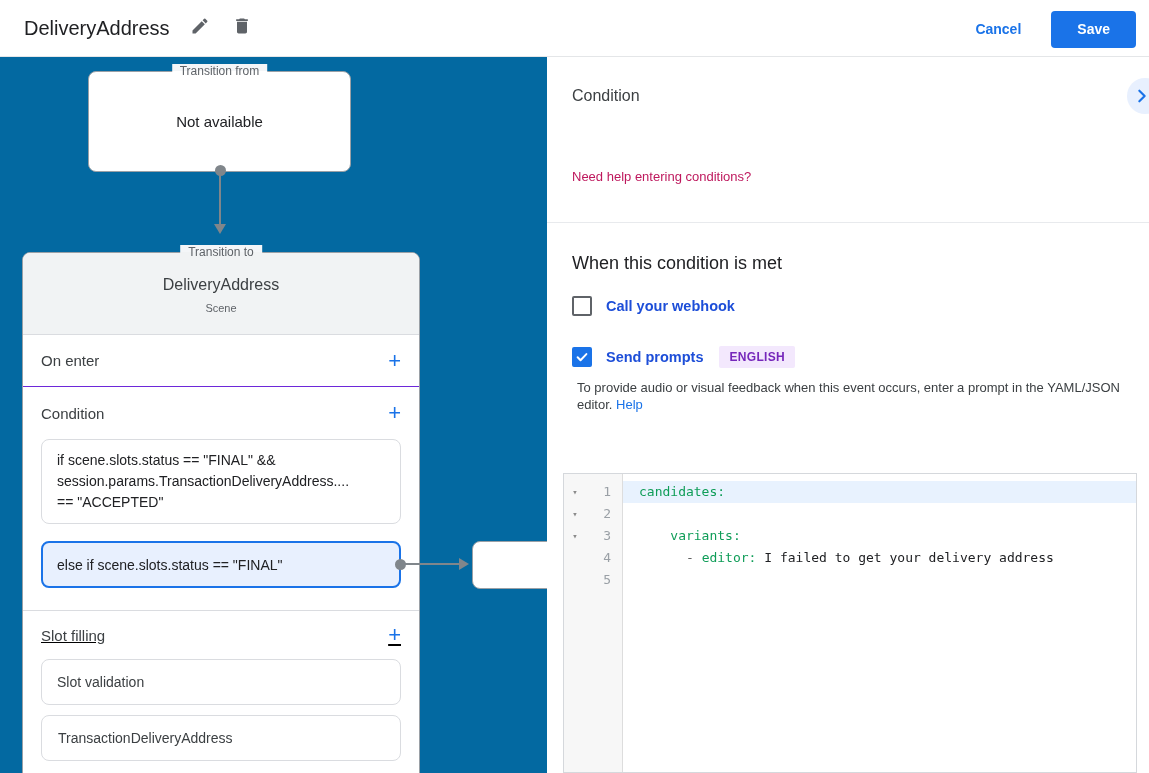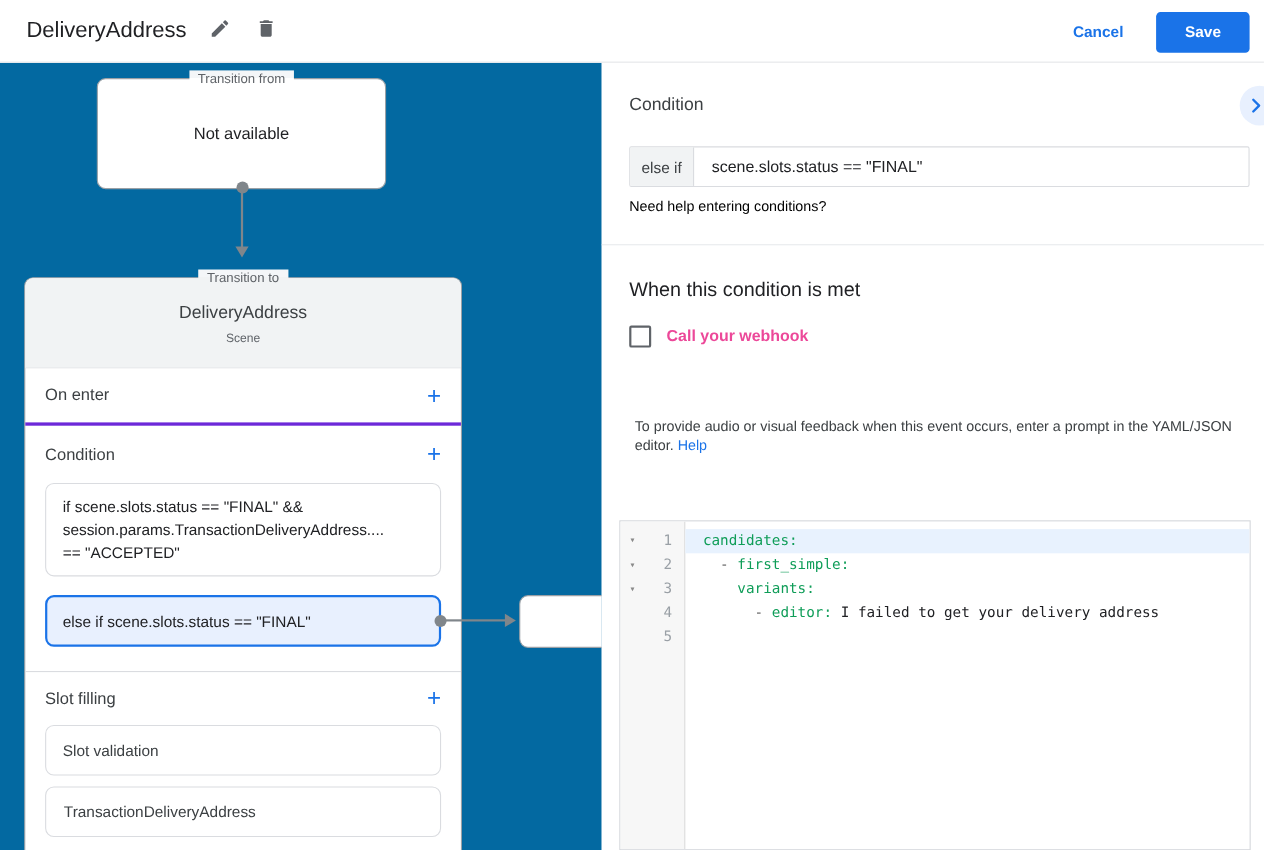--- a/index.html
+++ b/index.html
@@ -41,58 +41,58 @@
   .stub-box { position:absolute; left:472px; top:484px; width:92px; height:48px;
     background:#fff; border:1px solid #9aa0a6; border-radius:8px; }
 
   .to-card { left:22px; top:195px; width:398px; height:640px; padding:0; }
   .to-header { height:82px; background:#f1f3f4; border-bottom:1px solid #dadce0;
     border-radius:7px 7px 0 0; text-align:center; padding-top:23px; }
   .to-title { font-size:16px; color:#3c4043; }
   .to-sub { font-size:11px; color:#5f6368; margin-top:8px; }
   .sec-row { display:flex; align-items:center; justify-content:space-between;
     padding:0 18px; height:52px; }
-  .sec-row.bordered { border-bottom:3px solid #6d28d9; }
+  .sec-row.bordered { border-bottom:1px solid #6d28d9; }
   .sec-label { font-size:15px; color:#3c4043; }
   .plus-btn { color:#1a73e8; font-size:22px; font-weight:400; line-height:20px; cursor:pointer; }
   .cond-box1 { margin:0 18px; border:1px solid #dadce0; border-radius:8px;
     padding:10px 15px; font-size:14px; line-height:21px; color:#202124; }
   .cond-box2 { margin:17px 18px 0; height:47px; border:2px solid #1a73e8; background:#e8f0fe;
     border-radius:8px; display:flex; align-items:center; padding:0 14px; font-size:14px;
     color:#202124; cursor:pointer; }
   .sec-divider { border-top:1px solid #dadce0; margin-top:22px; }
   .slot-box { margin:0 18px; height:46px; border:1px solid #dadce0; border-radius:8px;
     display:flex; align-items:center; padding:0 15px; font-size:14px; color:#3c4043;
     background:#fff; cursor:pointer; }
   .slot-box + .slot-box { margin-top:10px;padding-left:16px; }
-  .slot-head { height:48px; }
+  .slot-head { height:48px;text-decoration:underline; }
 
   
   .right-panel { position:absolute; left:547px; top:57px; width:602px; height:716px; background:#fff; }
   .cond-title { position:absolute; left:25px; top:30px; font-size:16px; color:#3c4043; }
   .collapse-btn { position:absolute; right:-14px; top:21px; width:36px; height:36px;
     border-radius:50%; background:#e8f0fe; cursor:pointer; }
   .collapse-btn svg { position:absolute; left:7px; top:10px; }
   .cond-input { position:absolute; left:25px; top:76px; width:564px; height:37px;
     border:1px solid #dadce0; border-radius:2px; display:flex; align-items:stretch;
     background:#fff; cursor:text; }
   .cond-prefix { width:58px; background:#f1f3f4; border-right:1px solid #dadce0;
     display:flex; align-items:center; justify-content:center; font-size:14px; color:#3c4043; }
   .cond-value { display:flex; align-items:center; padding-left:16px; font-size:14.5px; color:#202124; }
-  .help-link { position:absolute; left:25px; top:123px; font-size:13px; color:#000000; cursor:pointer; }
+  .help-link { position:absolute; left:25px; top:112px; font-size:13px; color:#be185d; cursor:pointer; }
   .panel-divider { position:absolute; left:0; top:165px; width:602px; border-top:1px solid #e8eaed; }
   .when-title { position:absolute; left:25px; top:196px; font-size:18px; color:#202124; }
   .check-row { position:absolute; left:25px; display:flex; align-items:center; }
   .row-webhook { top:239px; }
   .row-prompts { top:289px; }
   .checkbox { width:20px; height:20px; border:2px solid #5f6368; border-radius:2px;
     background:#fff; cursor:pointer; flex:0 0 auto; }
   .checkbox.checked { border-color:#1a73e8; background:#1a73e8; display:flex;
     align-items:center; justify-content:center; }
-  .check-label { margin-left:14px; font-size:14.5px; font-weight:700; color:#ec4899; }
+  .check-label { margin-left:14px; font-size:14.5px; font-weight:700; color:#1d4ed8; }
   .lang-badge { margin-left:16px; background:#f3e8fd; color:#7627bb; font-size:12px;
     font-weight:700; padding:4px 10px; border-radius:2px; letter-spacing:0.3px; }
   .hint { position:absolute; left:30px; top:322px; width:575px; font-size:13px;
     line-height:17px; color:#3c4043; }
   .hint a { color:#1a73e8; text-decoration:none; cursor:pointer; }
   .tabs { position:absolute; left:25px; top:374px; display:flex; }
   .tab { width:119px; height:31px; display:flex; align-items:center; justify-content:center;
     font-size:14px; font-weight:700; cursor:pointer; }
   .tab.active { background:#e8f0fe; color:#1a73e8; }
   .tab.inactive { color:#5f6368; }
@@ -197,52 +197,56 @@
 <div class="right-panel">
 
   <div class="cond-title">Condition</div>
 
   <div class="collapse-btn">
     <svg width="16" height="16" viewBox="0 0 24 24">
         <path fill="none" stroke="#1a73e8" stroke-width="3.2" stroke-linecap="round" stroke-linejoin="round" d="M8 4l8 8-8 8"></path>
       </svg>
   </div>
 
-  <div class="cond-input">
-    <div class="cond-prefix">else if</div>
-    <div class="cond-value">scene.slots.status == "FINAL"</div>
-  </div>
 
   <div class="help-link">Need help entering conditions?</div>
 
   <div class="panel-divider"></div>
 
   <div class="when-title">When this condition is met</div>
 
   <div class="check-row row-webhook">
     <div class="checkbox"></div>
     <div class="check-label">Call your webhook</div>
   </div>
 
+  <div class="check-row row-prompts">
+    <div class="checkbox checked">
+      <svg width="14" height="14" viewBox="0 0 24 24">
+          <path fill="none" stroke="#ffffff" stroke-width="3.4" stroke-linecap="round" stroke-linejoin="round" d="M4.5 12.5l5 5L19.5 7"></path>
+        </svg>
+    </div>
+    <div class="check-label">Send prompts</div>
+    <div class="lang-badge">ENGLISH</div>
+  </div>
 
   <div class="hint"><span>To provide audio or visual feedback when this event occurs, enter a prompt in the YAML/JSON editor.</span> <a>Help</a></div>
 
 
   <div class="editor">
     <div class="editor-gutter-bg"></div>
     <div class="editor-lines" id="editor-lines">
         <div class="ed-line active">
           <div class="ed-fold">▾</div>
           <div class="ed-num">1</div>
           <div class="ed-code"><span class="c-key">candidates:</span></div>
         </div>
         <div class="ed-line">
           <div class="ed-fold">▾</div>
           <div class="ed-num">2</div>
-          <div class="ed-code"><span class="c-plain">  </span><span class="c-dash">- </span><span class="c-key">first_simple:</span></div>
         </div>
         <div class="ed-line">
           <div class="ed-fold">▾</div>
           <div class="ed-num">3</div>
           <div class="ed-code"><span class="c-plain">    </span><span class="c-key">variants:</span></div>
         </div>
         <div class="ed-line">
           <div class="ed-fold"></div>
           <div class="ed-num">4</div>
           <div class="ed-code"><span class="c-plain">      </span><span class="c-dash">- </span><span class="c-key">editor:</span><span class="c-plain"> I failed to get your delivery address</span></div>

